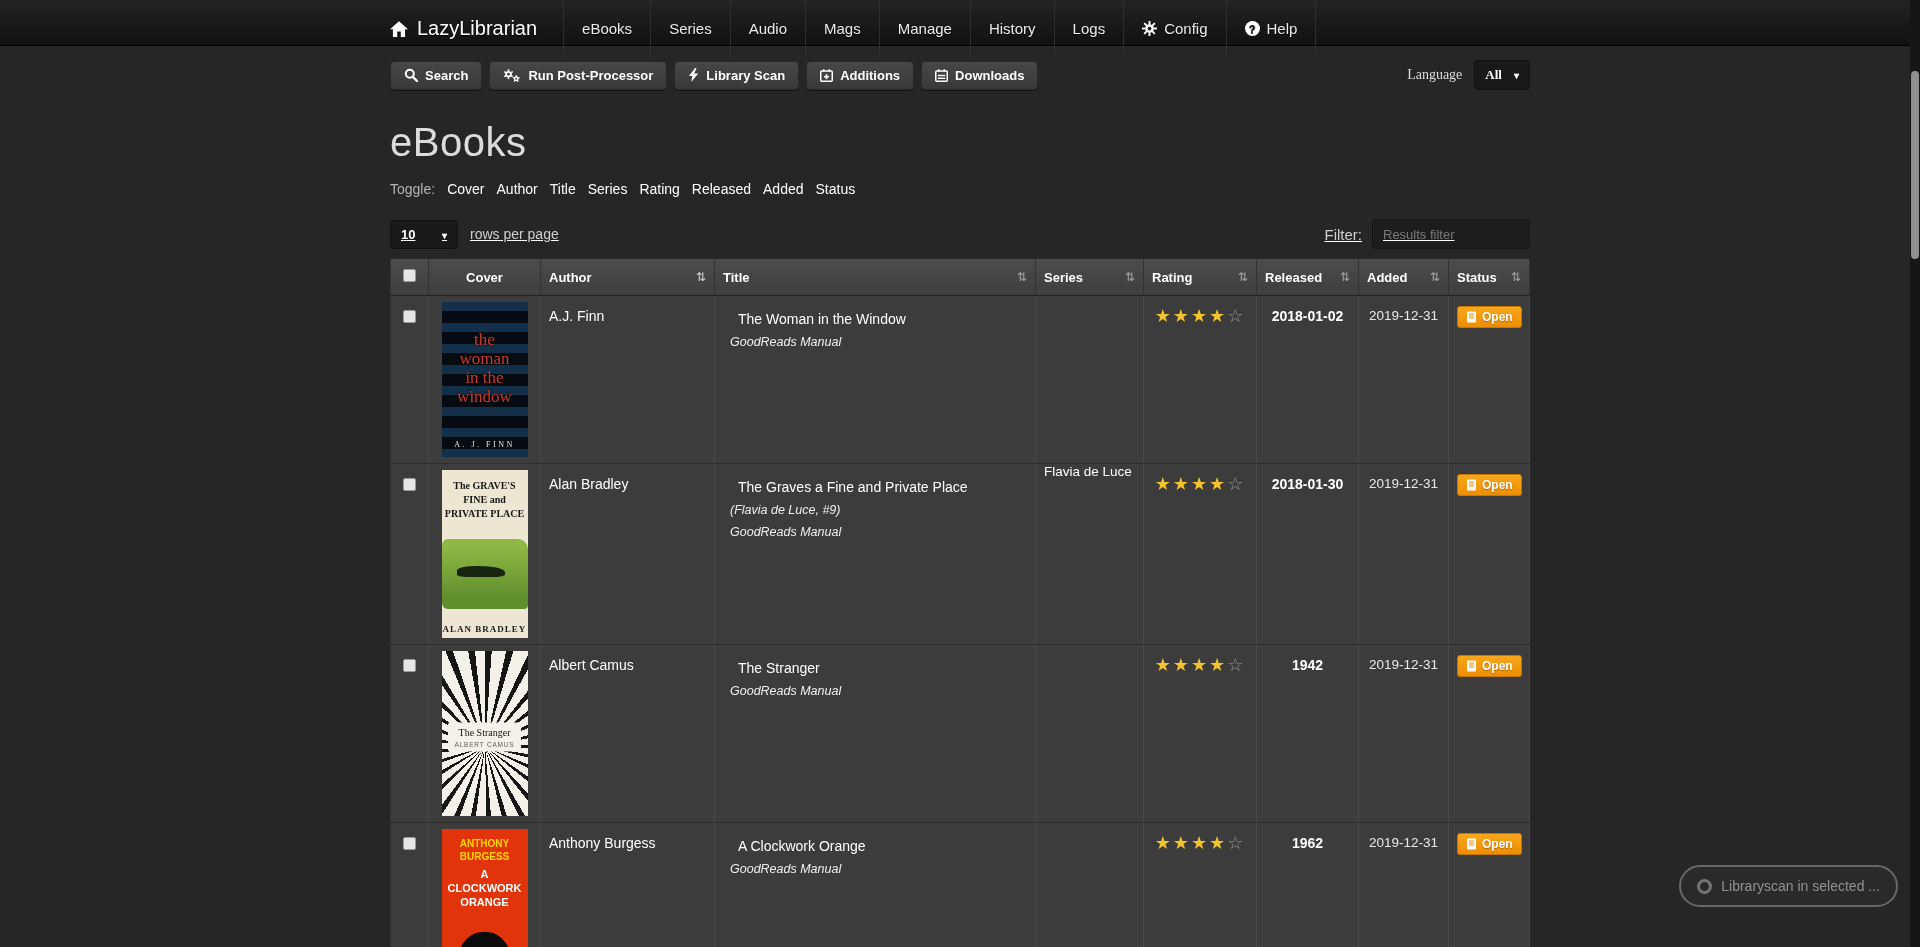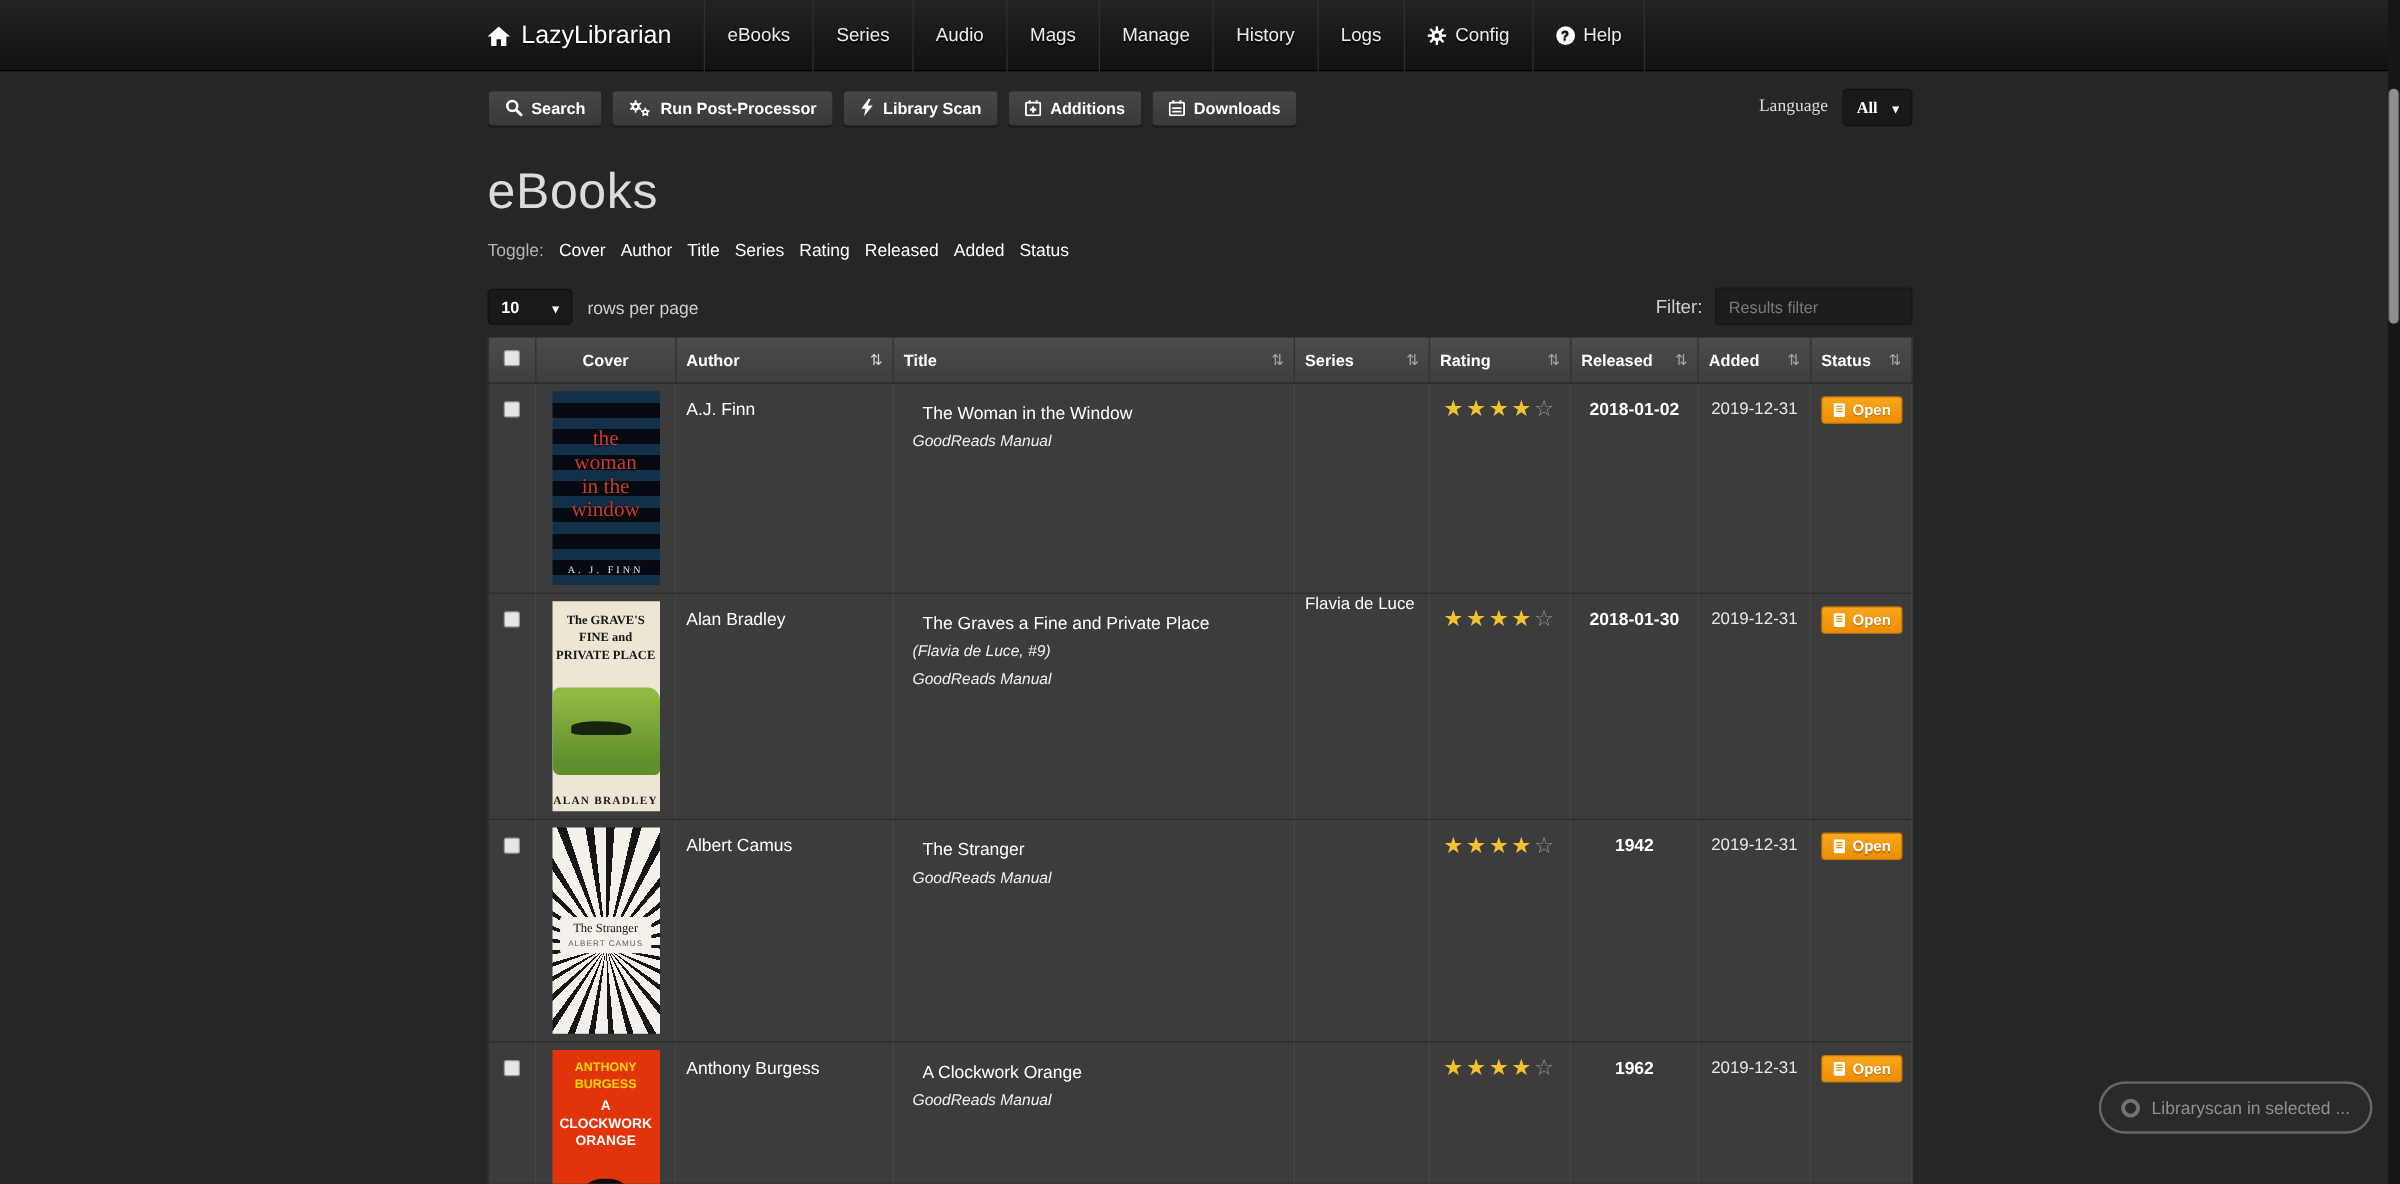--- a/index.html
+++ b/index.html
@@ -6,21 +6,21 @@
   html,body { width: 1920px; height: 947px; overflow: hidden; }
   body {
     background: #262626;
     font-family: "Liberation Sans", sans-serif;
     color: #fff;
   }
   .container { width: 1140px; margin: 0 auto; }
 
   
   .navbar {
-    height: 57px;
+    height: 46px;
     background: linear-gradient(#232323, #111);
     border-bottom: 1px solid #000;
   }
   .nav-flex { display: flex; align-items: stretch; height: 57px; }
   .brand {
     display: flex; align-items: center; gap: 9px;
     color: #fff; font-size: 20px; padding-right: 26px; cursor: pointer;
     text-shadow: 0 1px 1px #000;
   }
   .nav-items { display: flex; align-items: stretch; }
@@ -74,22 +74,23 @@
     background: linear-gradient(#5b5b5b, #464646);
     border: 1px solid #2f2f2f; border-radius: 4px;
     color: #fff; font-size: 13px; font-weight: bold; padding: 6px 13px;
     cursor: pointer; font-family: "Liberation Sans", sans-serif;
   }
   .toggle-group { font-size: 14px; display: flex; align-items: center; gap: 12px; }
   .toggle-label { color: #b4b4b4; }
   .toggle-link { color: #fff; cursor: pointer; }
 
   .controls-row2 {
-    display: flex; justify-content: space-between; align-items: flex-end;
+    display: flex; justify-content: space-between; align-items: center;
     margin: 22px 0 10px;
+    text-decoration: underline;
   }
   .rpp-group { display: flex; align-items: center; gap: 12px; color: #cfcfcf; font-size: 14px; }
   .rpp-dd { min-width: 68px; }
   .filter-group { display: flex; align-items: center; gap: 10px; color: #cfcfcf; font-size: 15px; }
   .filter-input {
     background: #1d1d1d; border: 1px solid #171717; border-radius: 3px;
     height: 30px; width: 158px; padding: 0 10px; color: #ddd; font-size: 13px;
     font-family: "Liberation Sans", sans-serif; outline: none;
   }
   .filter-input::placeholder { color: #7b7b7b; }

